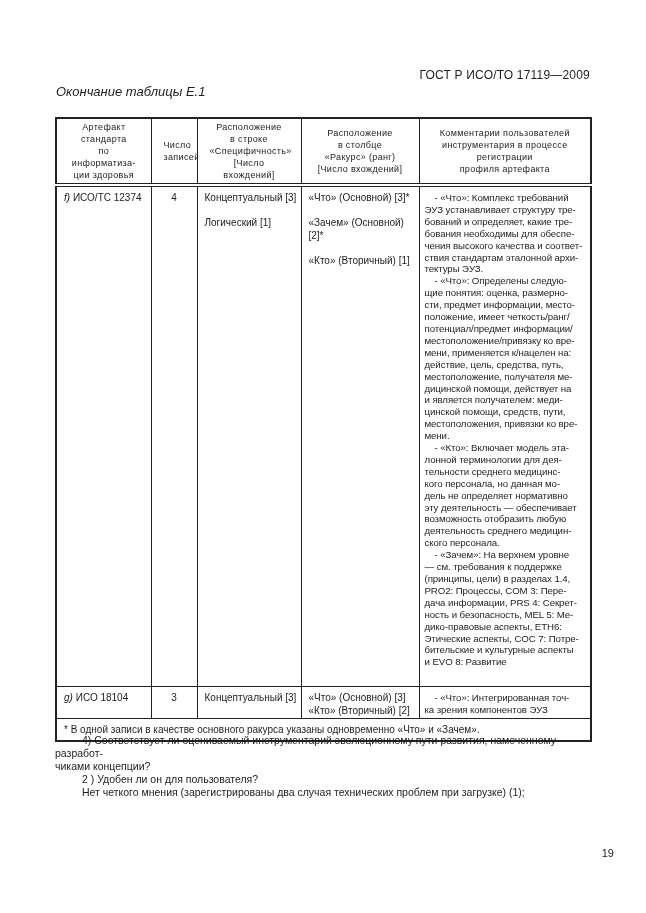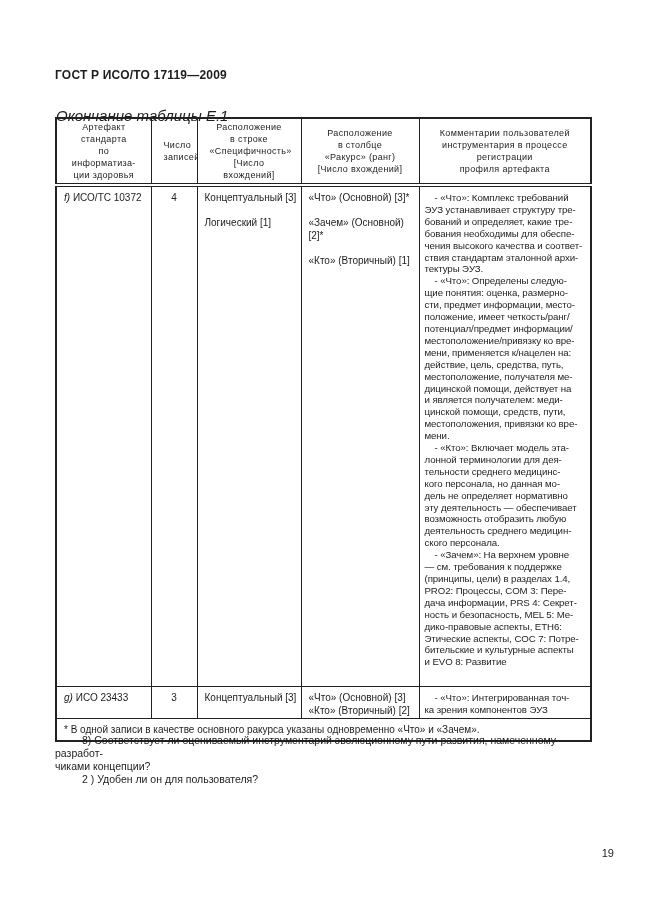--- a/index.html
+++ b/index.html
@@ -4,25 +4,25 @@
 <style>
   html,body { margin:0; padding:0; background:#e8e8e8; }
   .sheet {
     position:relative; width:646px; height:913px; margin:0 auto;
     background:#ffffff; color:#1d1d1d;
     font-family:"Liberation Sans", sans-serif;
     overflow:hidden;
   }
   .doc-header {
     position:absolute; top:68px; left:55px; width:535px;
-    font-weight:bold; font-size:12px; letter-spacing:0.2px;
+    text-align:right; font-weight:normal; font-size:12px; letter-spacing:0.2px;
   }
   .table-caption {
-    position:absolute; top:107px; left:56px;
-    font-style:italic; font-size:15px;
+    position:absolute; top:84px; left:56px;
+    font-style:italic; font-size:13px;
   }
   .t-wrap { position:absolute; top:117px; left:55px; }
   table.t {
     border-collapse:collapse; table-layout:fixed; width:535px;
     border:2px solid #222;
   }
   table.t th, table.t td {
     border:1px solid #222; vertical-align:top; overflow:hidden;
   }
   table.t thead th {
@@ -90,21 +90,21 @@
 «Ракурс» (ранг)
 [Число вхождений]</th>
             <th>Комментарии пользователей
 инструментария в процессе
 регистрации
 профиля артефакта</th>
           </tr>
       </thead>
       <tbody>
         <tr class="r-f">
-            <td><span class="pfx">f)</span> <span>ИСО/ТС 10372</span></td>
+            <td><span class="pfx">f)</span> <span>ИСО/ТС 12374</span></td>
             <td class="c-num"><span class="ml">4</span></td>
             <td><span class="ml">Концептуальный [3]
 
 Логический [1]</span></td>
             <td><span class="ml">«Что» (Основной) [3]*
 
 «Зачем» (Основной) [2]*
 
 «Кто» (Вторичный) [1]</span></td>
             <td class="c-com">
@@ -144,38 +144,39 @@
 PRO2: Процессы, COM 3: Пере-
 дача информации, PRS 4: Секрет-
 ность и безопасность, MEL 5: Ме-
 дико-правовые аспекты, ETH6:
 Этические аспекты, COC 7: Потре-
 бительские и культурные аспекты
 и EVO 8: Развитие</p>
             </td>
           </tr>
         <tr class="r-g">
-            <td><span class="pfx">g)</span> <span>ИСО 23433</span></td>
+            <td><span class="pfx">g)</span> <span>ИСО 18104</span></td>
             <td class="c-num"><span class="ml">3</span></td>
             <td><span class="ml">Концептуальный [3]</span></td>
             <td><span class="ml">«Что» (Основной) [3]
 «Кто» (Вторичный) [2]</span></td>
             <td class="c-com">
               <p>- «Что»: Интегрированная точ-
 ка зрения компонентов ЭУЗ</p>
             </td>
           </tr>
         <tr class="foot">
             <td colspan="5">* В одной записи в качестве основного ракурса указаны одновременно «Что» и «Зачем».</td>
           </tr>
       </tbody>
     </table>
   </div>
 
   <div class="body-text">
-    <p>8) Соответствует ли оцениваемый инструментарий эволюционному пути развития, намеченному разработ-
+    <p>4) Соответствует ли оцениваемый инструментарий эволюционному пути развития, намеченному разработ-
 чиками концепции?</p>
     <p>2 ) Удобен ли он для пользователя?</p>
+    <p>Нет четкого мнения (зарегистрированы два случая технических проблем при загрузке) (1);</p>
   </div>
 
   <div class="page-number">19</div>
 
 </div>
 
 </body></html>

